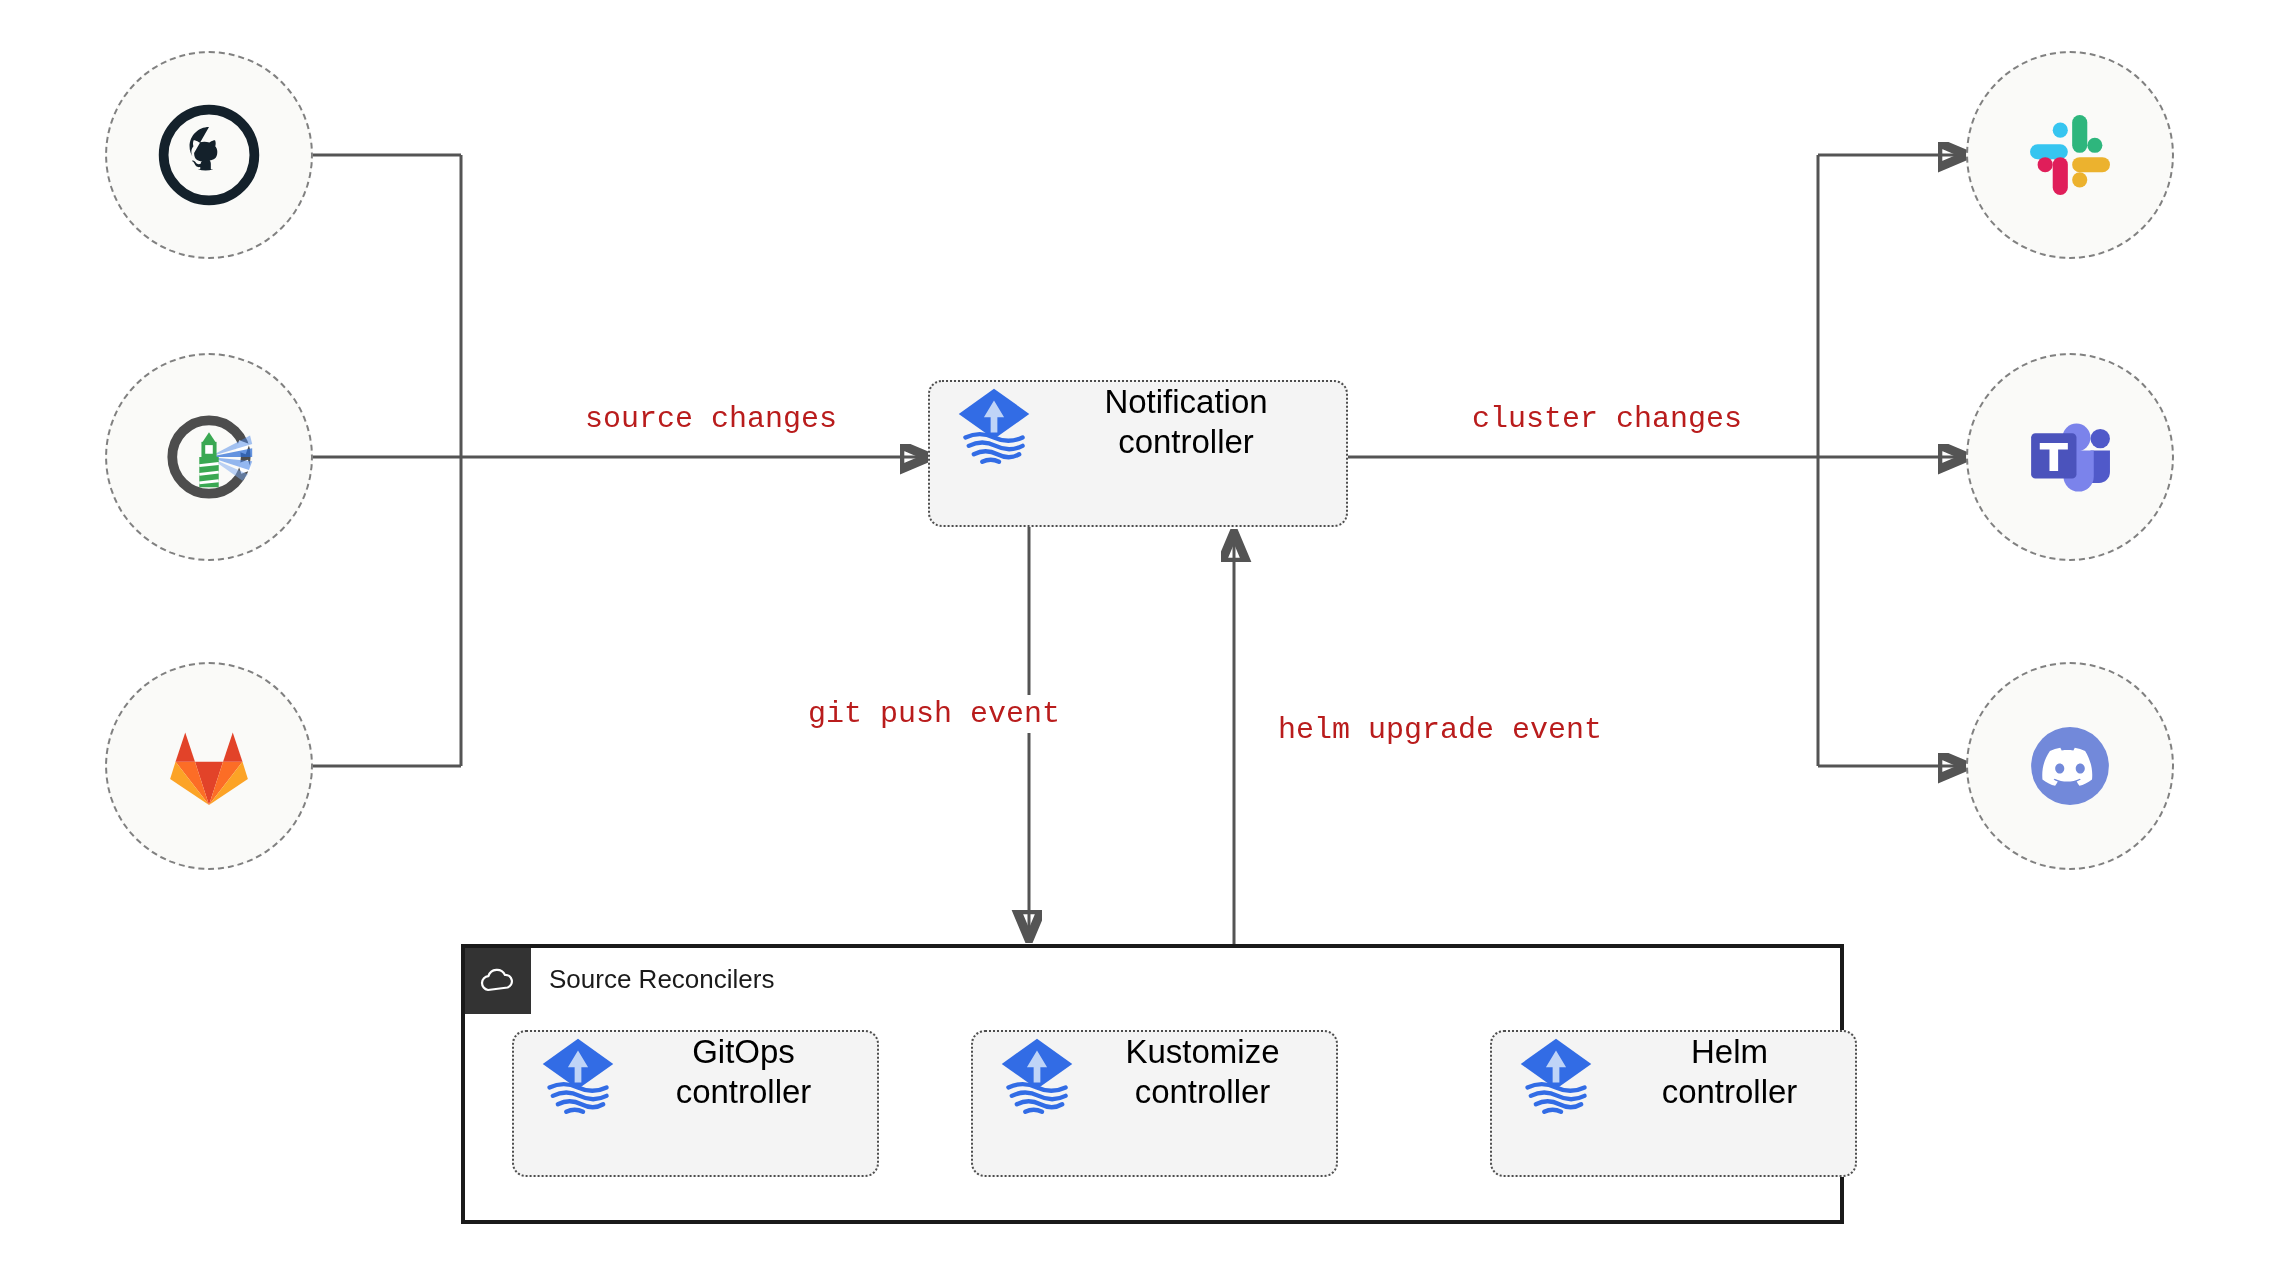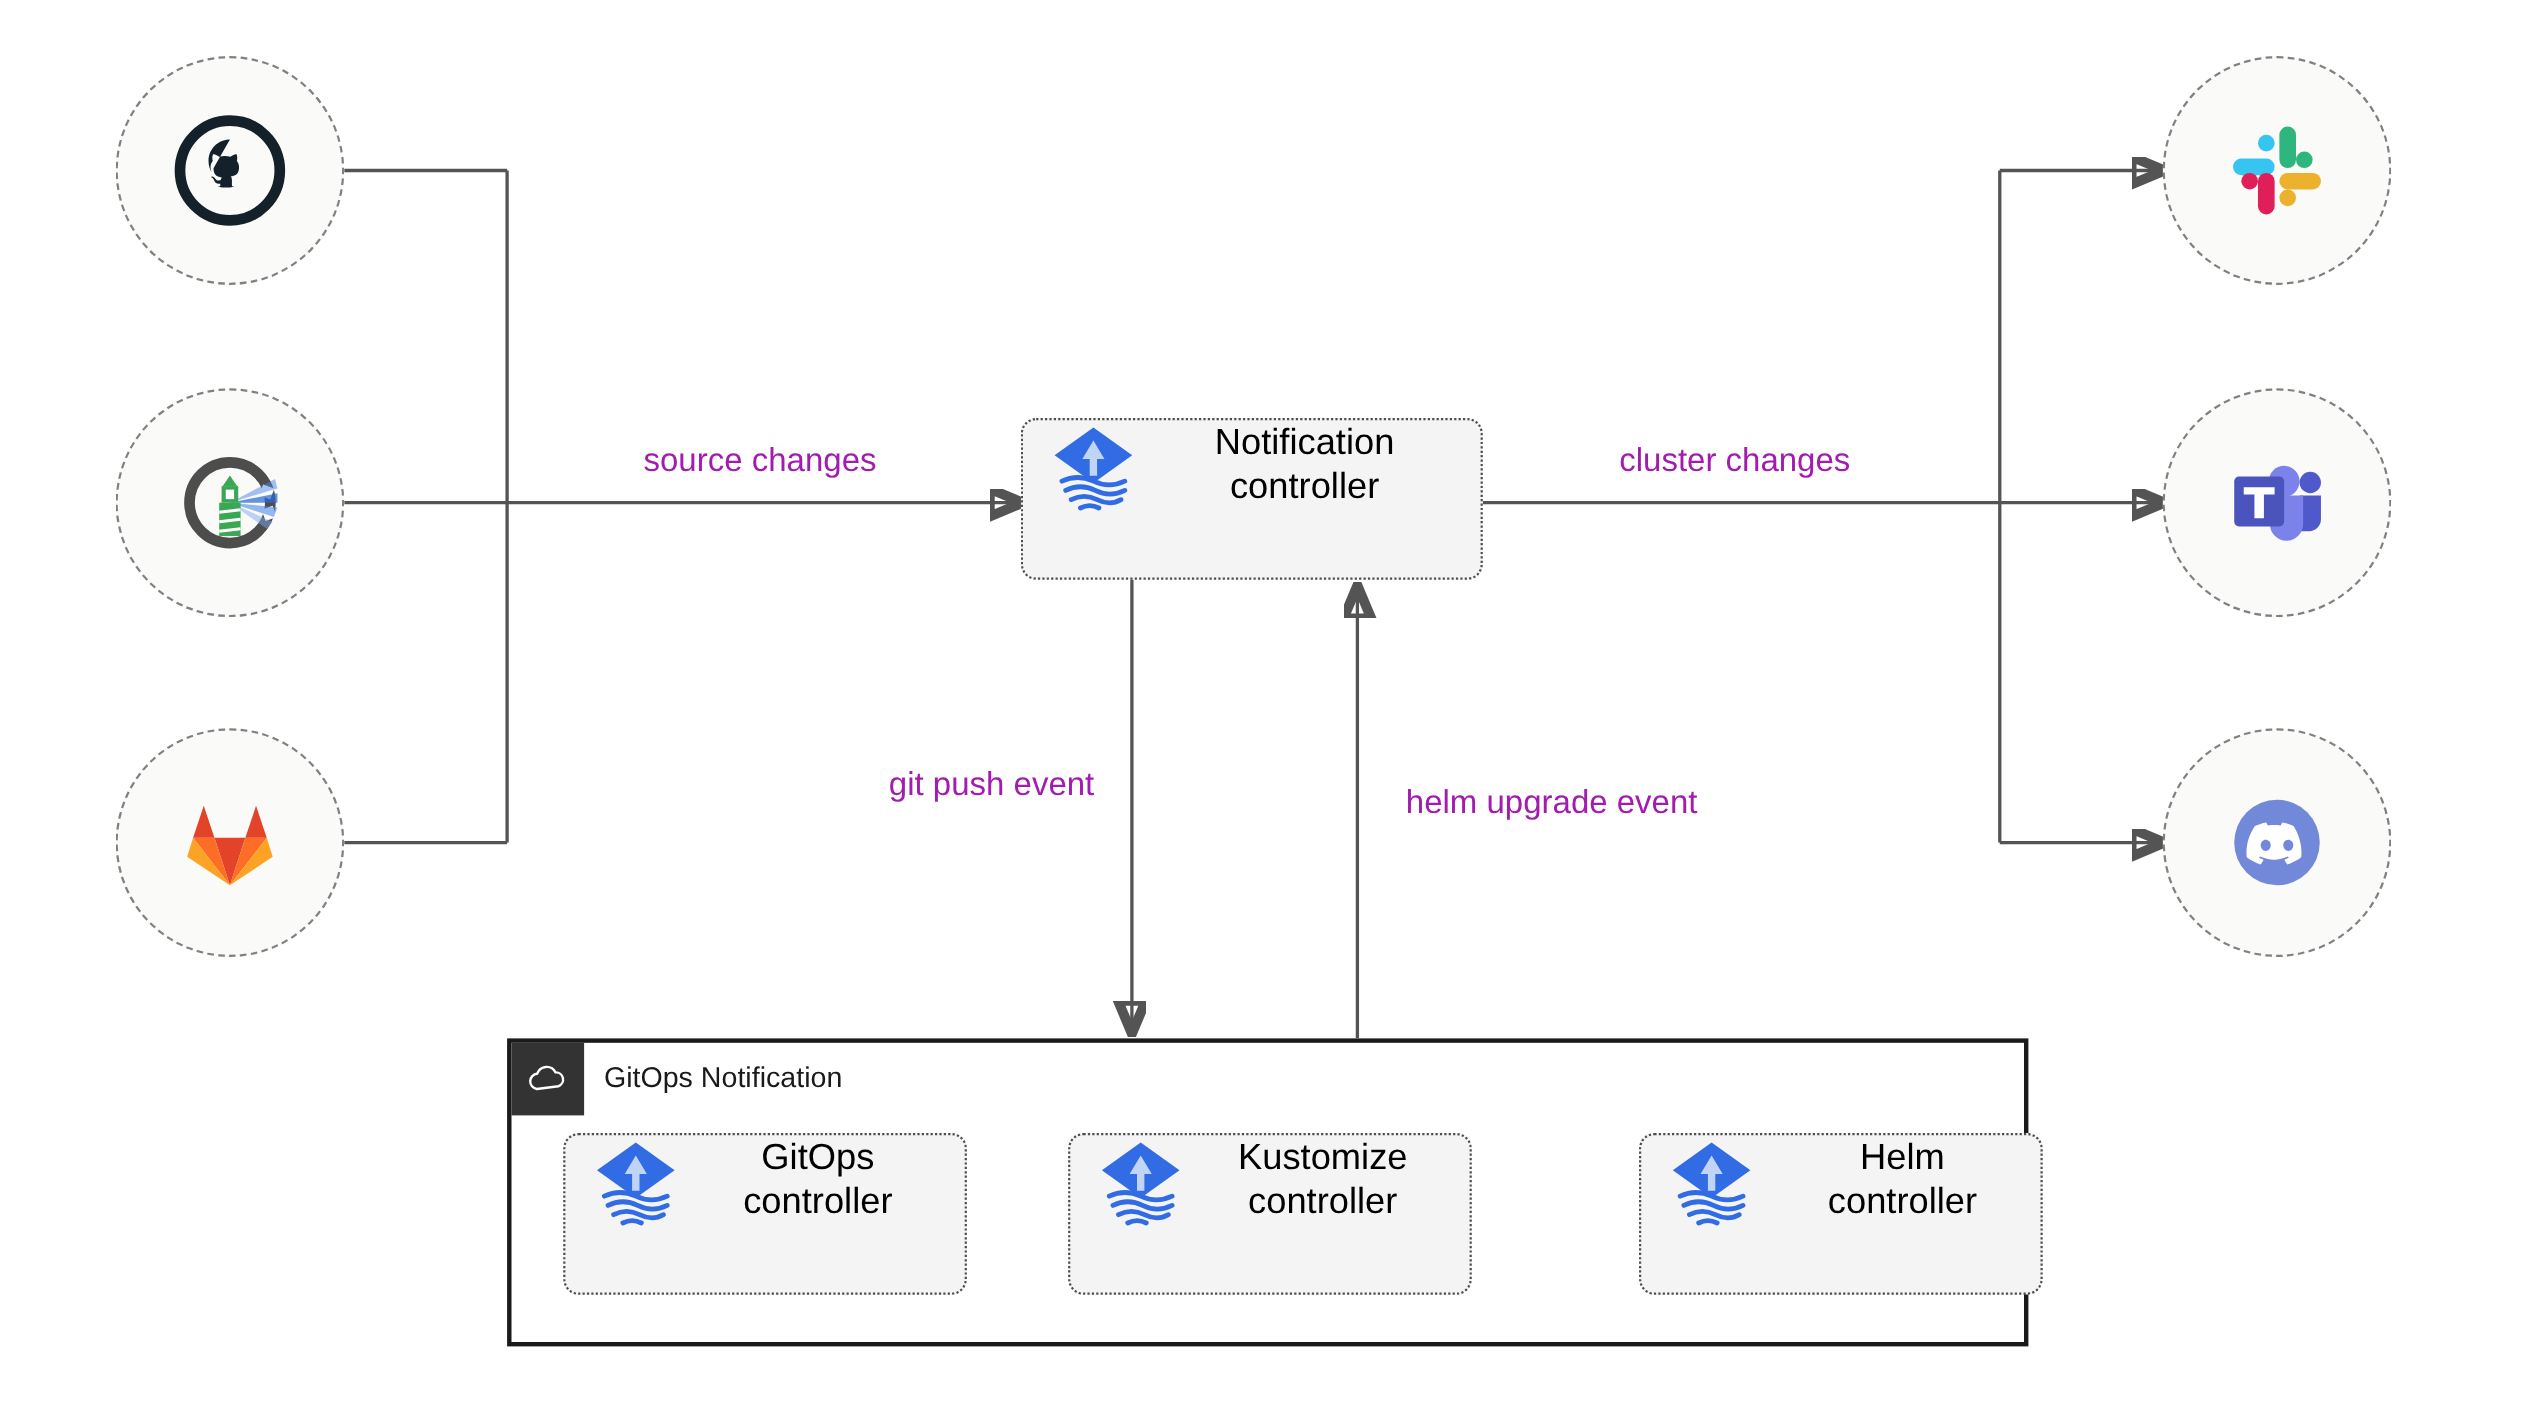--- a/index.html
+++ b/index.html
@@ -57,24 +57,25 @@
   }
   #gitops-title {
     position: absolute; left: 84px; top: 16px;
     font-size: 26px; color: #1a1a1a;
   }
 
   
   .edge-label {
     position: absolute;
     font-size: 30px;
-    color: #a21caf;
+    color: #b91c1c;
     white-space: nowrap;
     background: #ffffff;
     padding: 2px 8px;
+    font-family: Liberation Mono, monospace;
   }
 
   svg#wires { position: absolute; left: 0; top: 0; width: 2292px; height: 1284px; pointer-events: none; }
   svg#wires path, svg#wires line { stroke: #545454; stroke-width: 3; fill: none; }
 </style>
 </head>
 <body>
 
 <div id="canvas">
 
@@ -208,21 +209,21 @@
   <div class="edge-label" style="left:1464px; top:400px;">cluster changes</div>
   <div class="edge-label" style="left:800px; top:695px;">git push event</div>
   <div class="edge-label" style="left:1270px; top:711px;">helm upgrade event</div>
 
   <div id="gitops-container">
     <div id="gitops-tab">
       <svg width="40" height="30" viewBox="0 0 40 30">
         <path d="M10 24 a7 7 0 0 1 0.4 -13.9 a9 9 0 0 1 16.6 -1.2 a6.5 6.5 0 0 1 2.6 12.6 z" fill="none" stroke="#ffffff" stroke-width="2.2" stroke-linejoin="round"></path>
       </svg>
     </div>
-    <div id="gitops-title">GitOps Notification</div>
+    <div id="gitops-title">Source Reconcilers</div>
   </div>
 
   <div class="ctrl-box" style="left:512px; top:1030px; width:367px; height:147px;">
     <svg class="ctrl-icon" viewBox="0 0 100 100">
       <path d="M50 8 L92 38 L50 68 L8 38 z" fill="#326ce5"></path>
       <path d="M50 22 L62 42 L54 42 L54 60 L46 60 L46 42 L38 42 z" fill="#bfd4f7"></path>
       <g stroke="#326ce5" stroke-width="5.2" fill="none" stroke-linecap="round">
         <path d="M16 66 Q33 58 50 66 Q67 74 84 66"></path>
         <path d="M20 76 Q36 68 52 76 Q68 84 84 76"></path>
         <path d="M26 86 Q40 79 54 86 Q68 93 80 86"></path>

